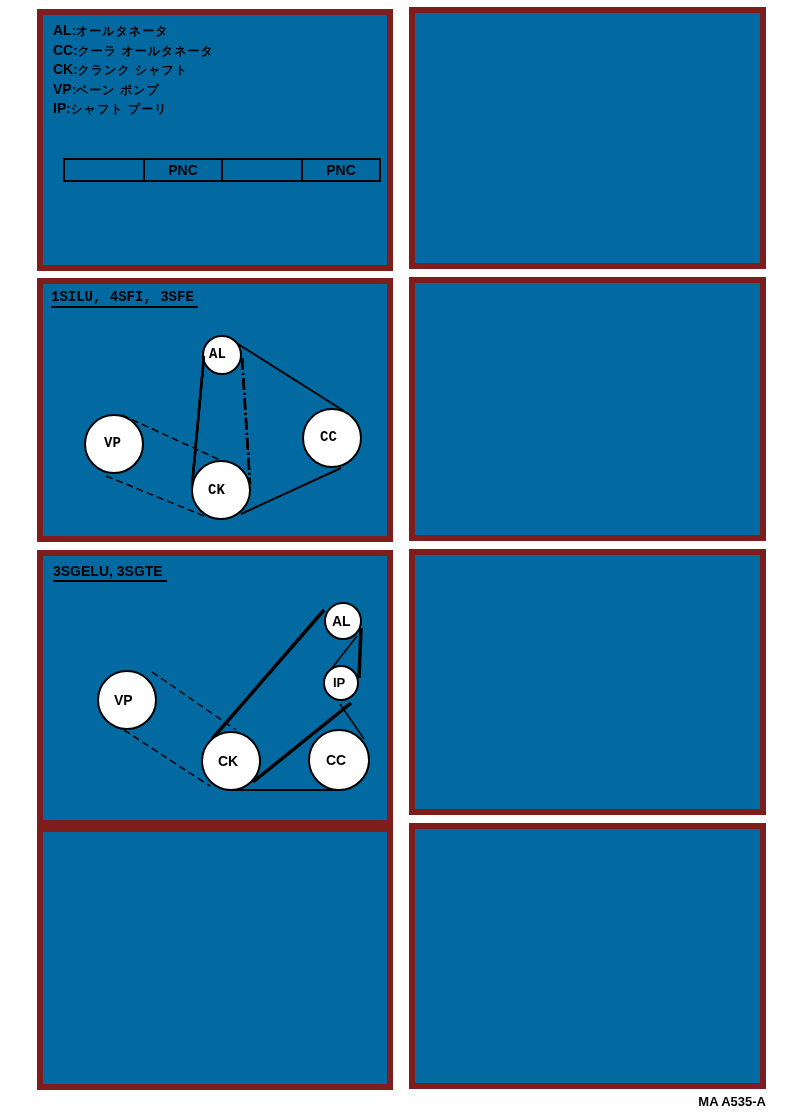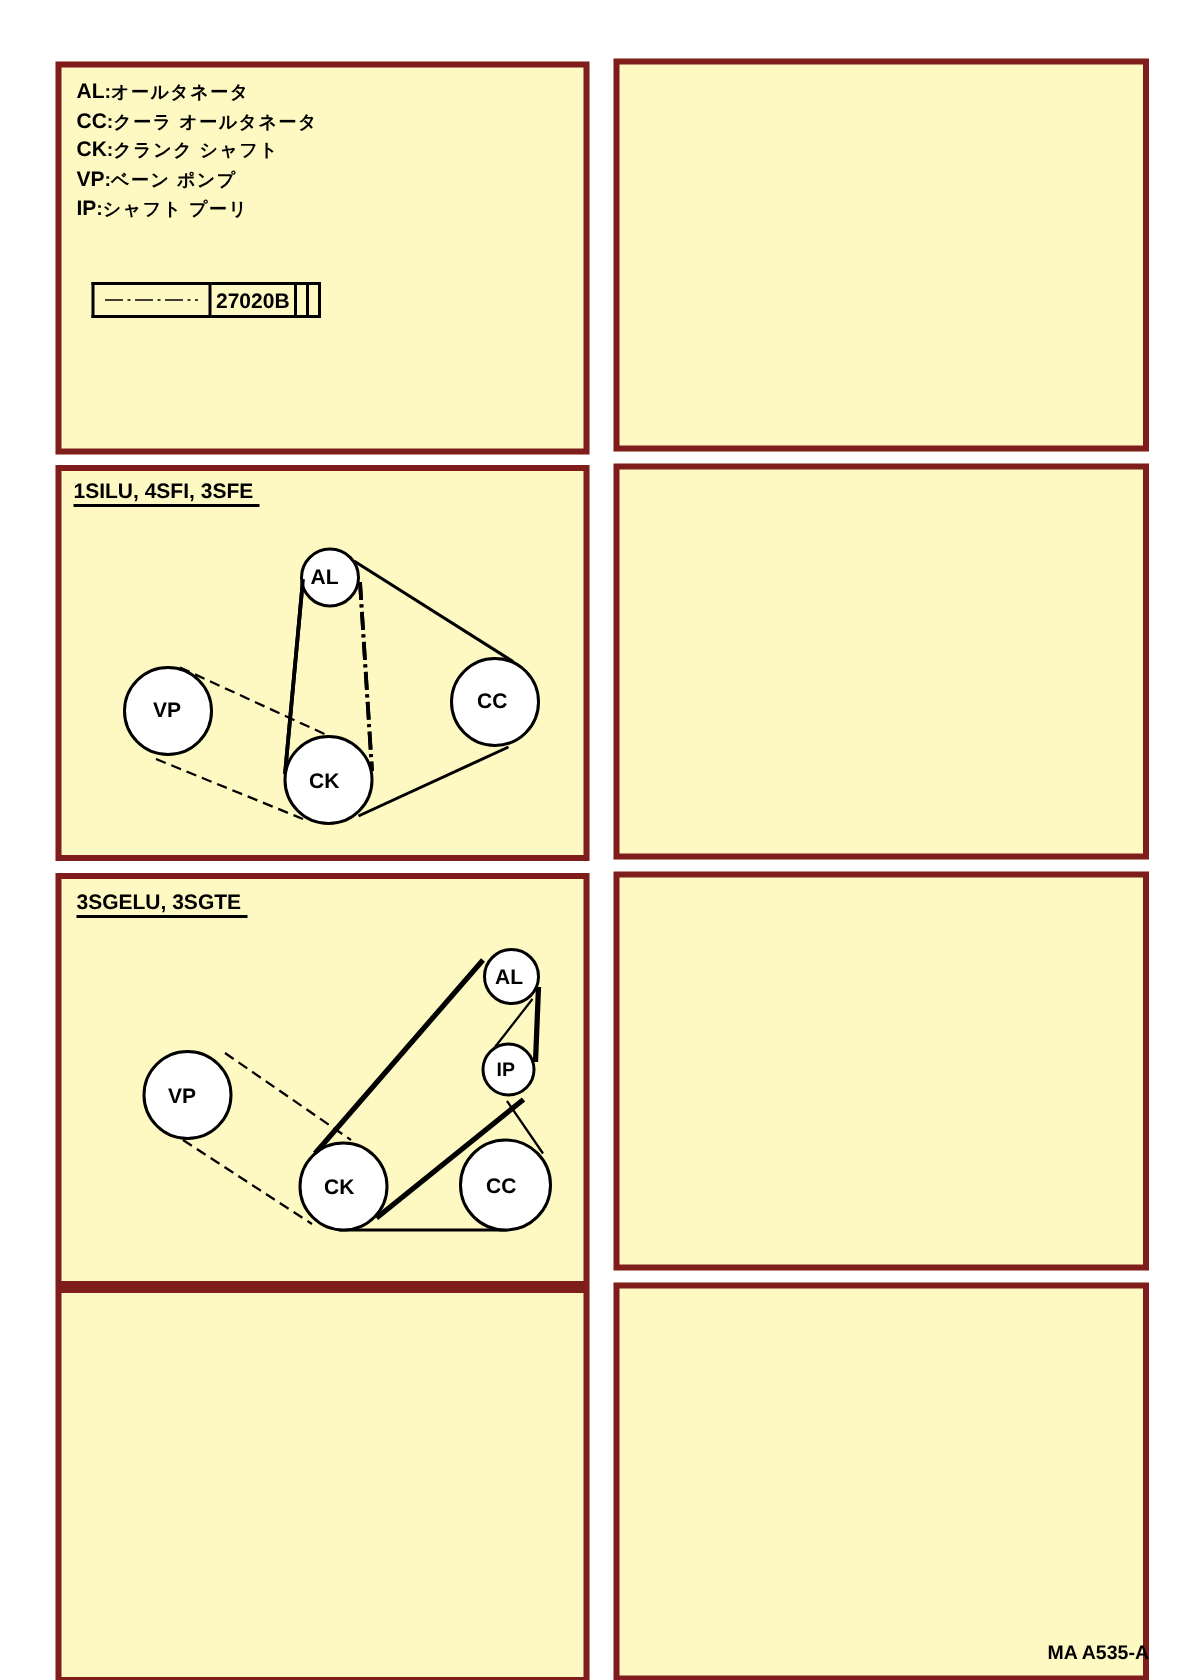--- a/index.html
+++ b/index.html
@@ -1,18 +1,18 @@
 <!DOCTYPE html>
 <html><head>
 <meta charset="utf-8">
 <style>
   html, body { margin:0; padding:0; background:#fff; }
   body { width:792px; height:1120px; position:relative; overflow:hidden;
          font-family:"Liberation Sans", sans-serif; color:#000; }
-  .panel { position:absolute; border:4px solid #7f1d1d; box-sizing:border-box; background:#fef9c3;margin-top:32px; }
+  .panel { position:absolute; border:6px solid #7f1d1d; box-sizing:border-box; background:#0369a1; }
   .legend { position:absolute; left:10px; top:6px; font-size:13px; font-weight:bold; line-height:18.5px; }
   .legend .row { white-space:nowrap; }
   .legend .code { font-weight:bold; font-size:14px; }
   .legend .name { font-weight:bold; font-size:12px; letter-spacing:1px; }
   table.pnc { position:absolute; left:20px; top:143px; border-collapse:collapse; font-size:14px; font-weight:bold; }
   table.pnc td { border:2px solid #000; height:22px; padding:0 3px; box-sizing:border-box; text-align:center; }
   .title { position:absolute; left:8px; top:5px; font-size:14px; font-weight:bold;
            border-bottom:2px solid #000; padding-right:4px; line-height:17px; }
   svg.diag { position:absolute; left:0; top:0; }
   .footer { position:absolute; right:26px; top:1094px; font-size:13px; font-weight:bold;margin-left:48px; }
@@ -24,35 +24,33 @@
   <div class="legend">
     <div class="row"><span class="code">AL</span><span>:</span><span class="name">オールタネータ</span></div>
     <div class="row"><span class="code">CC</span><span>:</span><span class="name">クーラ オールタネータ</span></div>
     <div class="row"><span class="code">CK</span><span>:</span><span class="name">クランク シャフト</span></div>
     <div class="row"><span class="code">VP</span><span>:</span><span class="name">ベーン ポンプ</span></div>
     <div class="row"><span class="code">IP</span><span>:</span><span class="name">シャフト プーリ</span></div>
   </div>
 
   <table class="pnc">
     <tbody>
-    <tr>
-      <td><svg width="70" height="10">
-              <line x1="4" y1="5" x2="66" y2="5" stroke="#000" stroke-width="1" stroke-dasharray="12 3 2 3"></line>
-            </svg></td>
-      <td>27020B</td>
-      <td></td>
-      <td></td>
+        <tr>
+      <td style="width:80px"></td>
+      <td style="width:78px">PNC</td>
+      <td style="width:80px"></td>
+      <td style="width:78px">PNC</td>
     </tr>
   </tbody>
     </table>
 </div>
 
 <div class="panel" style="left:409px;top:7px;width:357px;height:262px;"></div>
 
-<div class="panel" style="left:37px;top:278px;width:356px;height:264px;">
+<div class="panel" style="left:37px;top:278px;width:356px;height:264px;font-family:Liberation Mono, monospace;">
   <svg class="diag" width="356" height="264" viewBox="37 278 356 264">
 
     <line x1="116" y1="409" x2="216" y2="455" stroke="#000" stroke-width="1.5" stroke-dasharray="7 4"></line>
     <line x1="100" y1="470" x2="198" y2="510" stroke="#000" stroke-width="1.5" stroke-dasharray="7 4"></line>
 
     <line x1="198" y1="350" x2="186" y2="480" stroke="#000" stroke-width="2.5"></line>
     <line x1="236" y1="352" x2="244" y2="478" stroke="#000" stroke-width="2.5" stroke-dasharray="12 3 2 3"></line>
 
     <line x1="232" y1="338" x2="338" y2="405" stroke="#000" stroke-width="2"></line>
     <line x1="235" y1="508" x2="335" y2="462" stroke="#000" stroke-width="2"></line>

